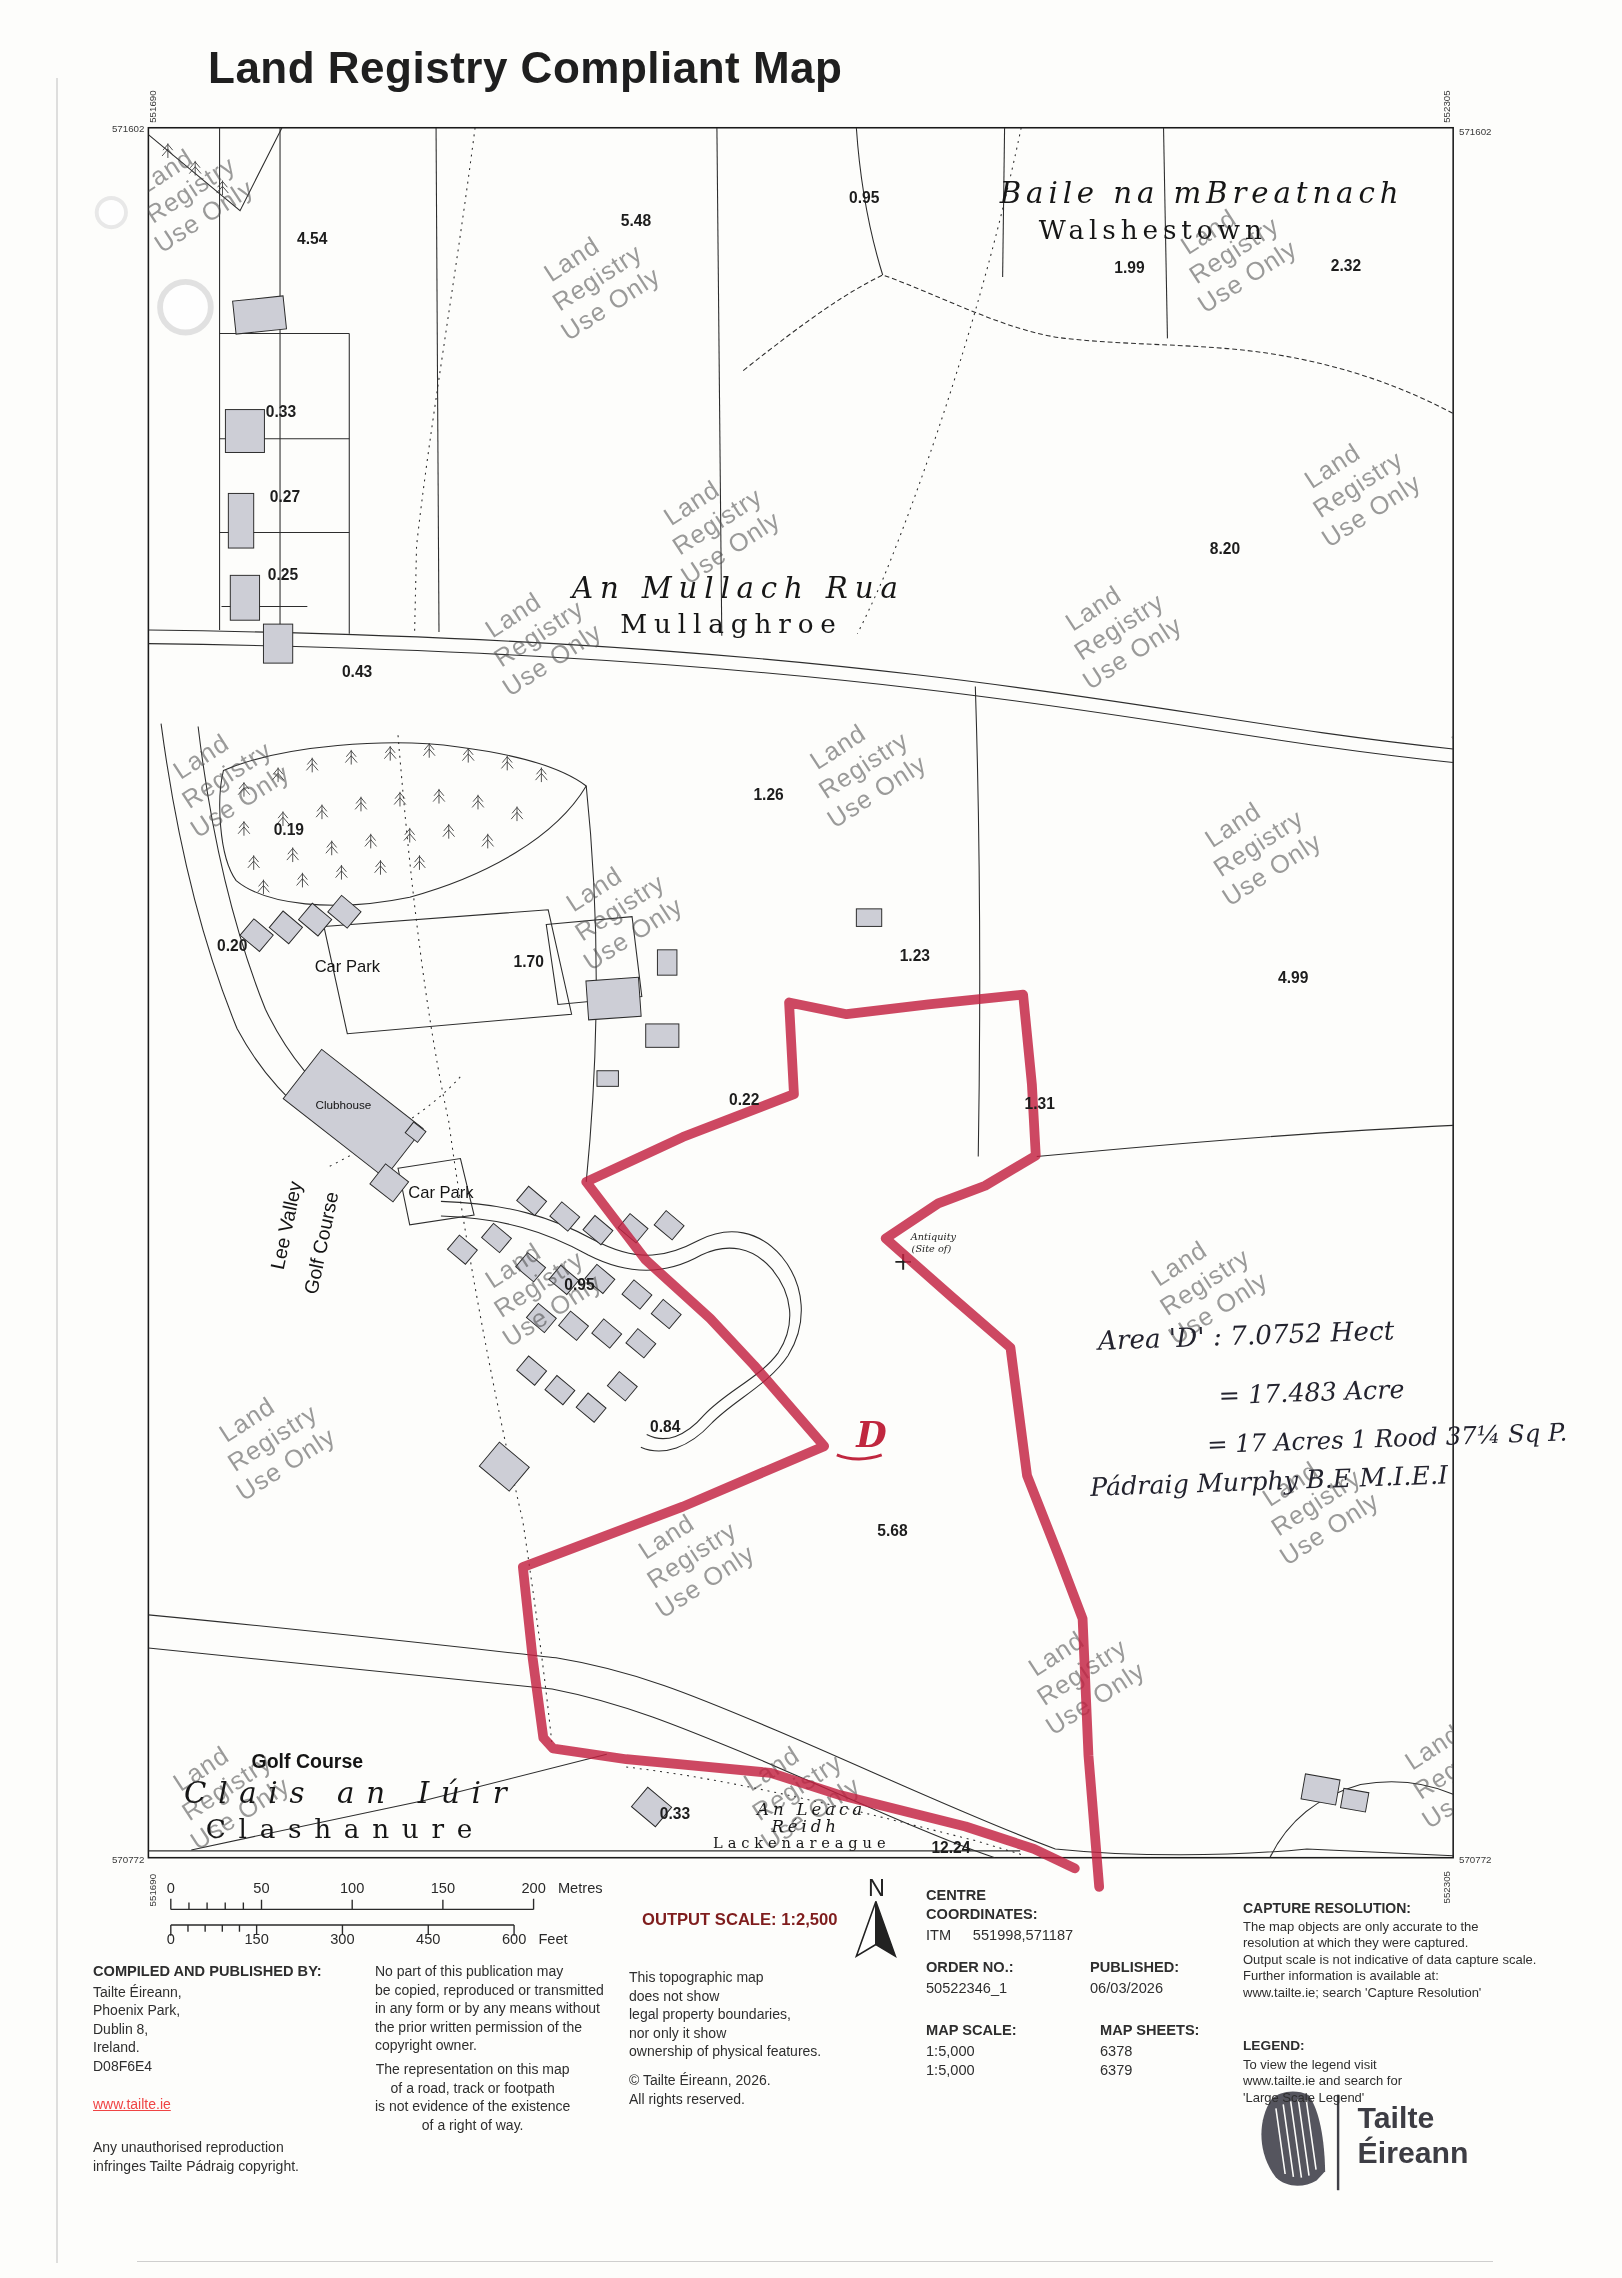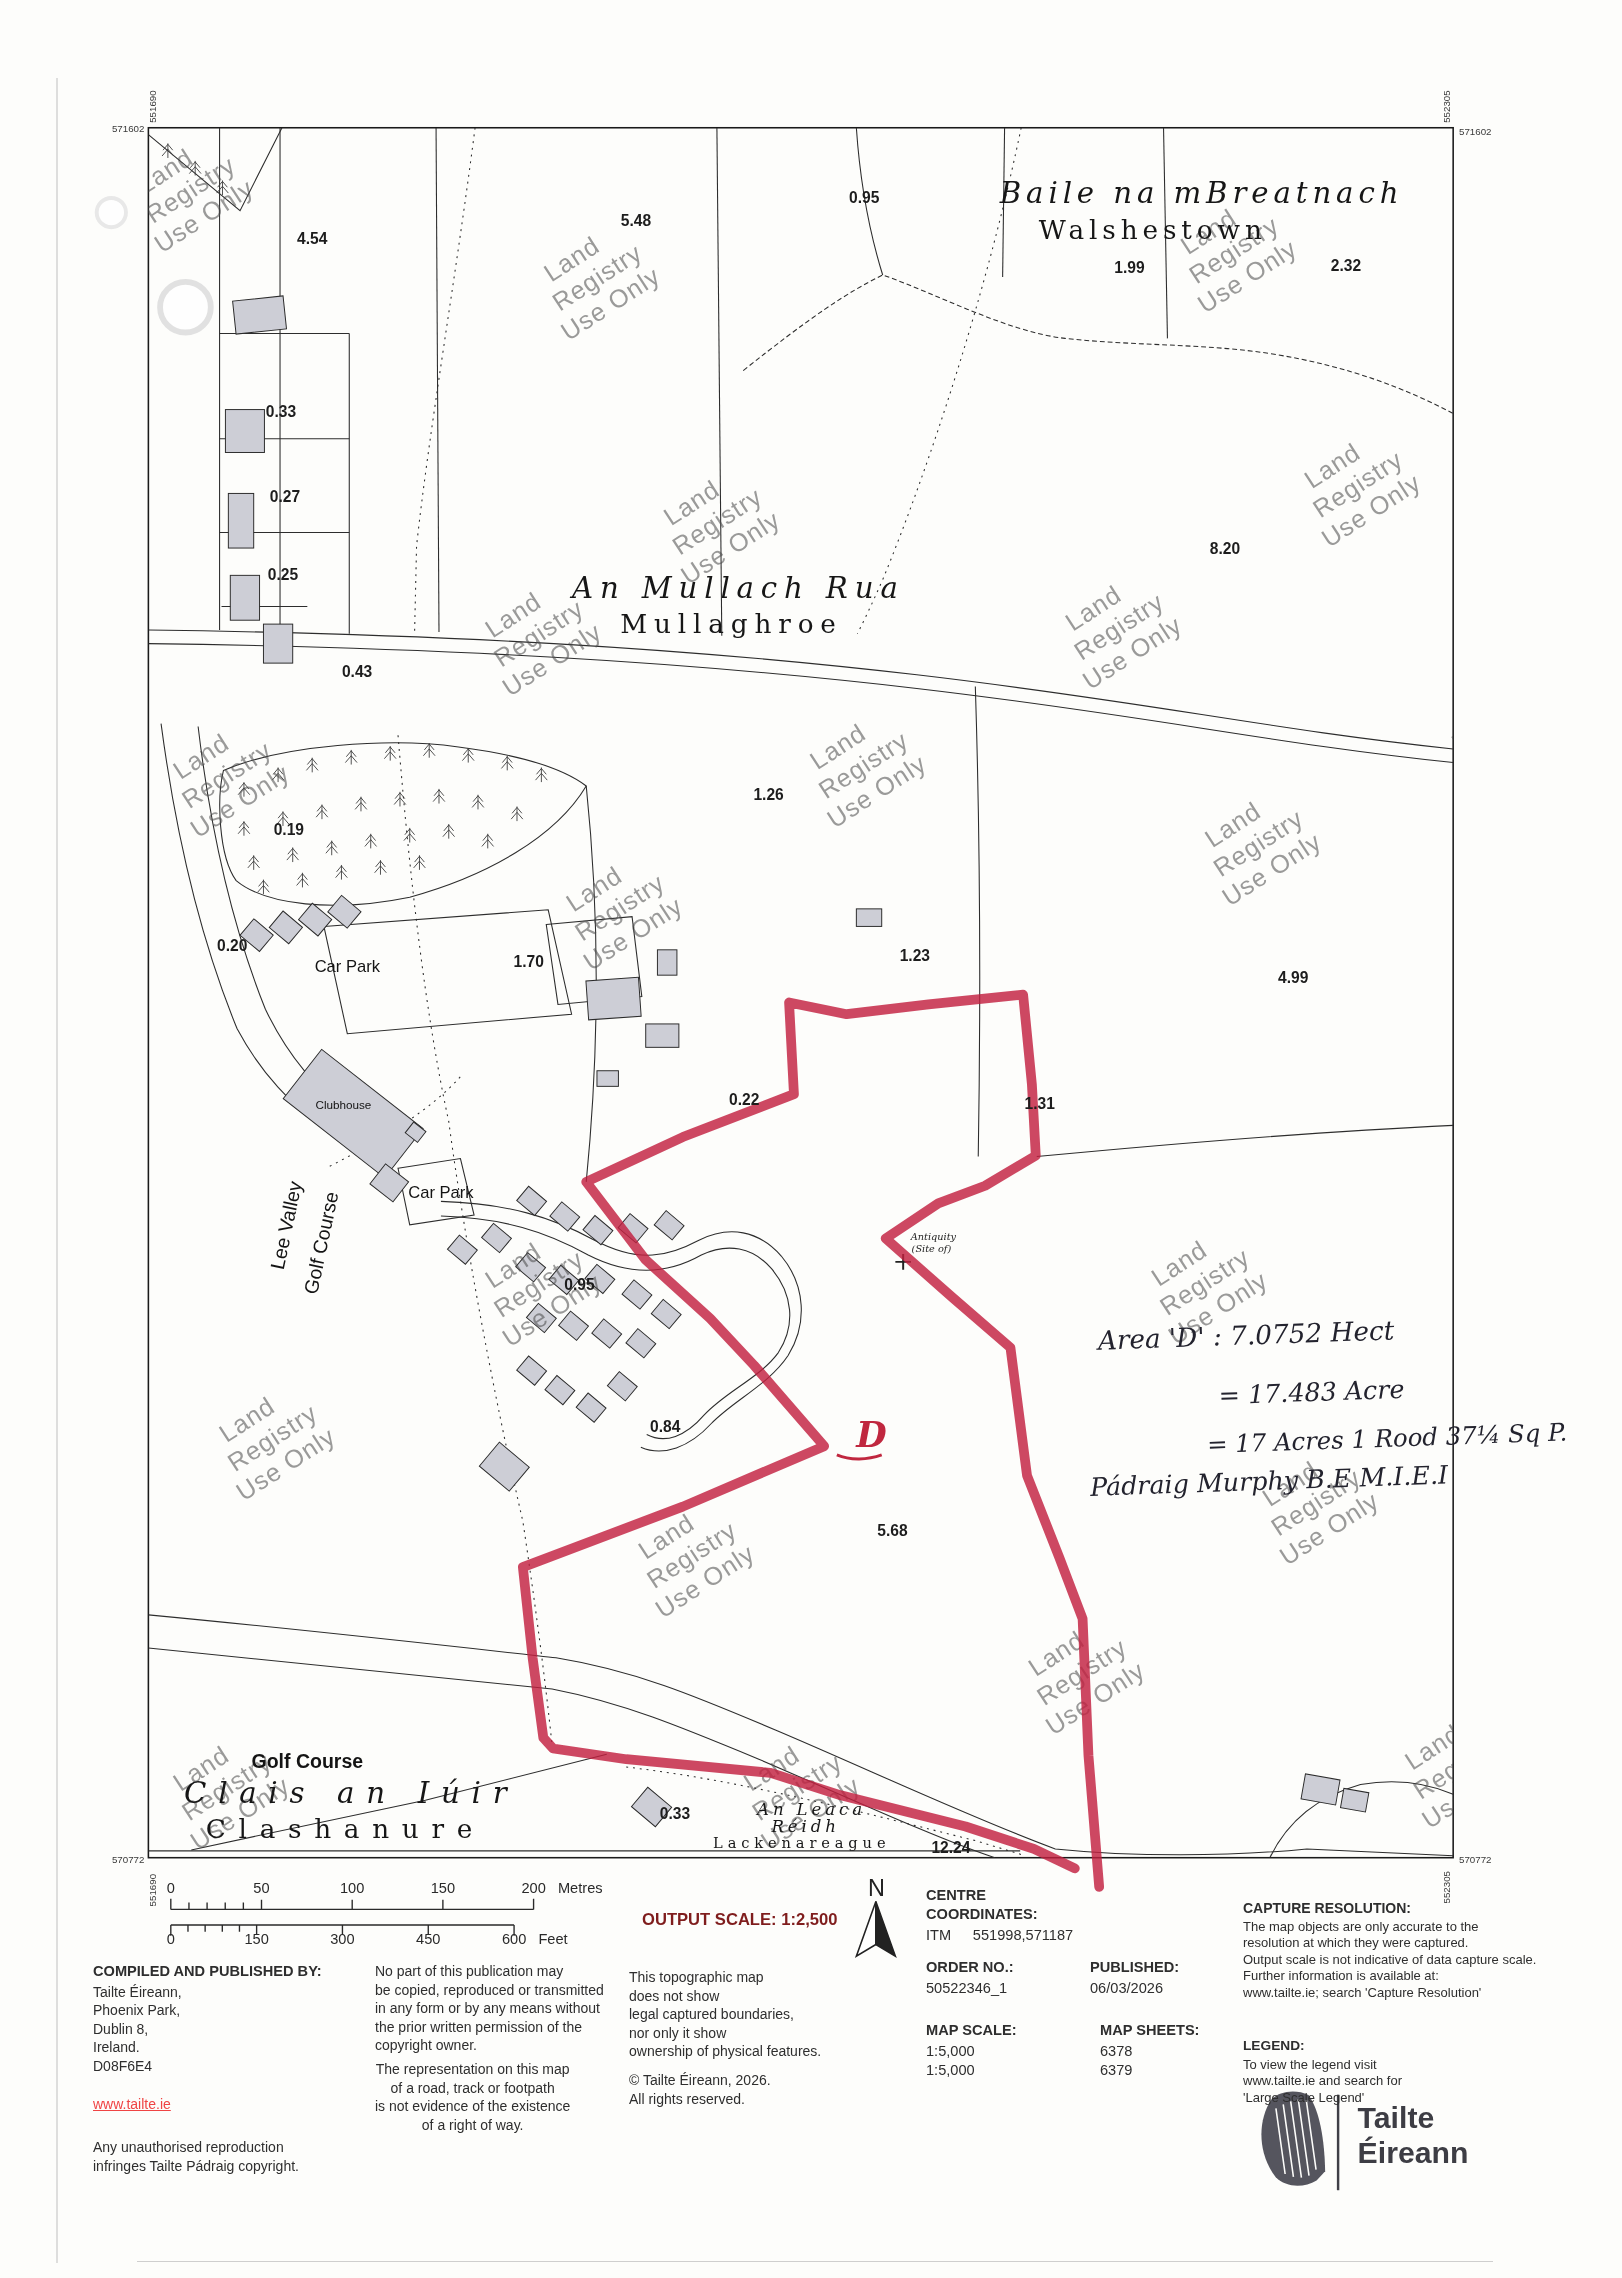--- a/index.html
+++ b/index.html
@@ -32,20 +32,21 @@
   .small13{font-size:13px;line-height:16.6px;}
 </style>
 </head>
 <body>
 
 <div class="page">
 
   <div class="scan-edge-left"></div>
   <div class="scan-edge-bottom"></div>
 
+  <div class="title">Land Registry Compliant Map</div>
 
   <svg id="map-svg" width="1623" height="2278" viewBox="0 0 1664 2336">
     <defs>
       <g id="tree">
         <path d="M0,2 L0,-13 M-6,0 L0,-7 L6,0 M-5,-6 L0,-12 L5,-6" fill="none" stroke="#3a3a3a" stroke-width="0.9"></path>
       </g>
       <clipPath id="frame-clip">
           <rect x="152" y="131" width="1338" height="1774"></rect>
         </clipPath>
     </defs>
@@ -430,21 +431,21 @@
         <div class="fline">of a road, track or footpath</div>
         <div class="fline">is not evidence of the existence</div>
         <div class="fline">of a right of way.</div>
       </div>
   </div>
 
   <div class="fcol" style="left:629px;top:1968px;">
     <div>
         <div class="fline">This topographic map</div>
         <div class="fline">does not show</div>
-        <div class="fline">legal captured boundaries,</div>
+        <div class="fline">legal property boundaries,</div>
         <div class="fline">nor only it show</div>
         <div class="fline">ownership of physical features.</div>
       </div>
   </div>
   <div class="fcol" style="left:629px;top:2071px;">
     <div>
         <div class="fline">© Tailte Éireann, 2026.</div>
         <div class="fline">All rights reserved.</div>
       </div>
   </div>

